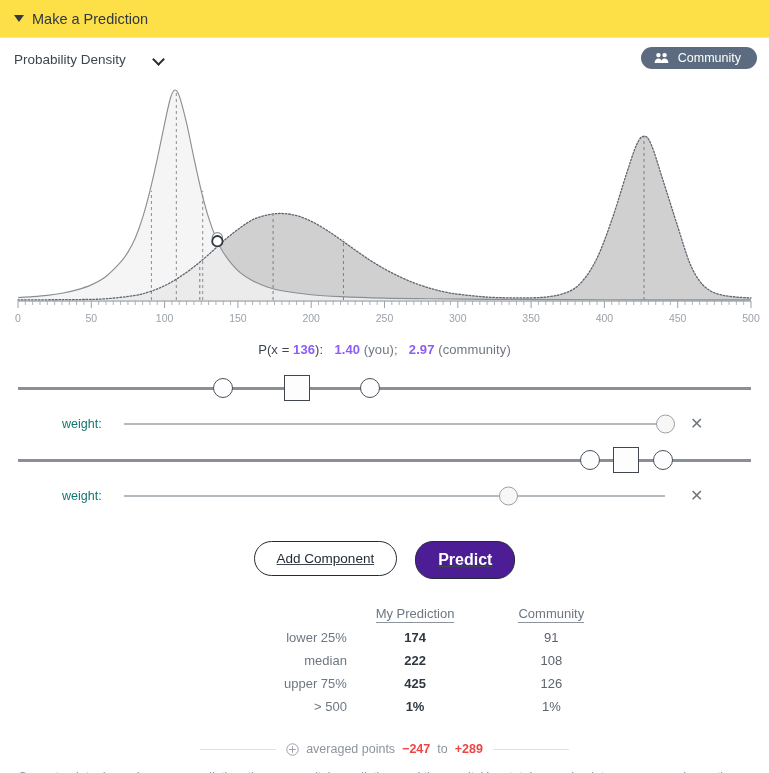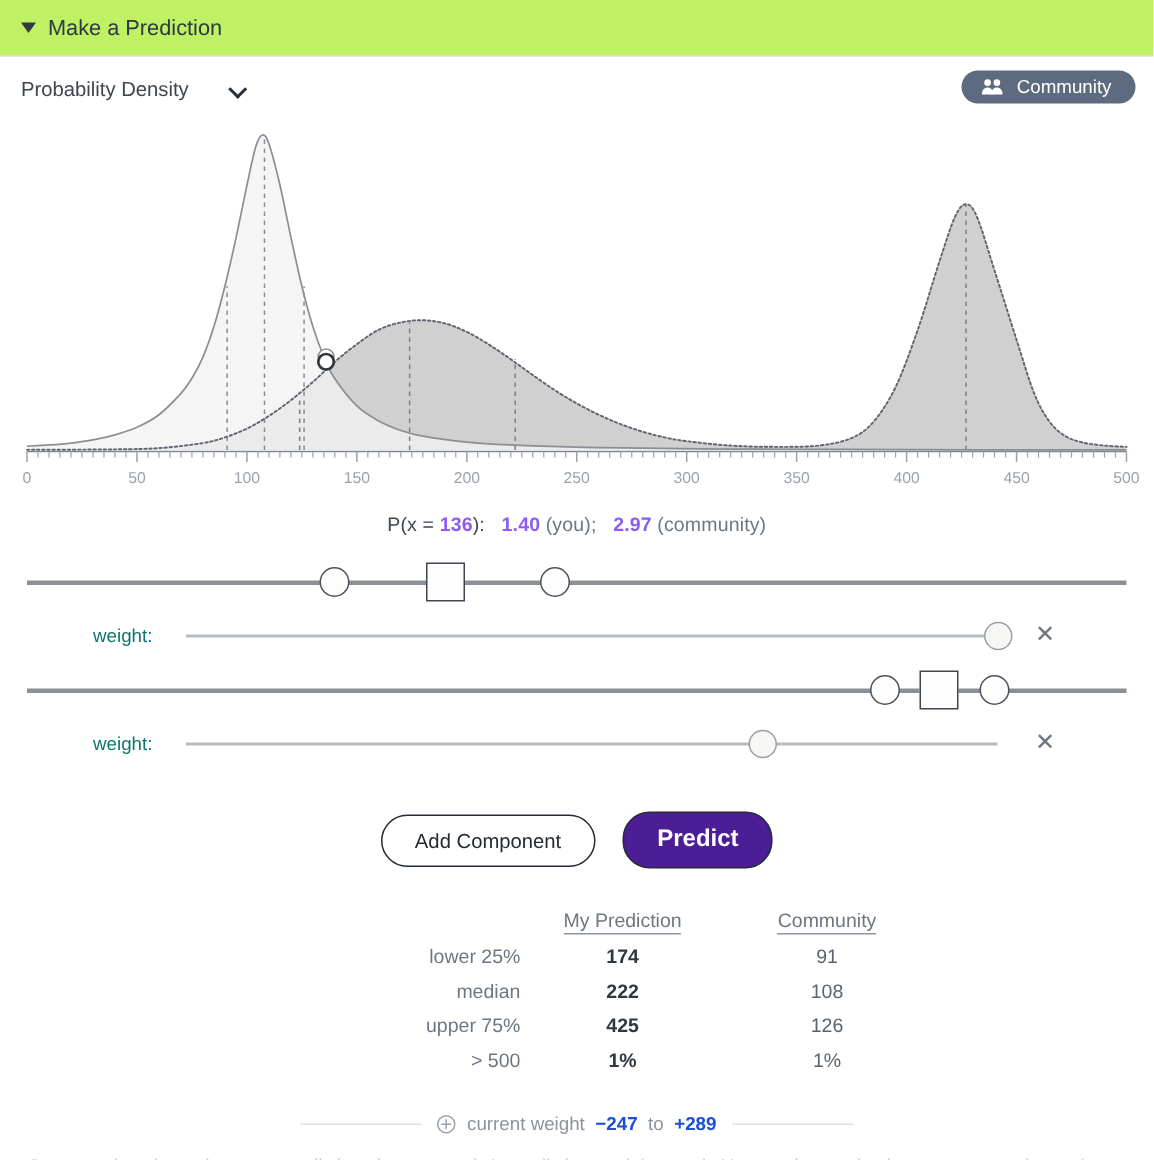--- a/index.html
+++ b/index.html
@@ -9,21 +9,21 @@
     background: #ffffff;
     font-family: "Liberation Sans", sans-serif;
     color: #3d4550;
     overflow: hidden;
     position: relative;
   }
 
   
   .panel-header {
     height: 38px;
-    background: #bef264;
+    background: #fde047;
     display: flex; align-items: center;
     padding-left: 14px;
     border-bottom: 1px solid #e2e6e6;
   }
   .caret-down {
     width: 0; height: 0;
     border-left: 5px solid transparent;
     border-right: 5px solid transparent;
     border-top: 7px solid #333a42;
     margin-right: 8px;
@@ -141,23 +141,24 @@
   .remove-x {
     position:absolute; top:50%;
     transform: translateY(-50%);
     font-size: 16px; color:#6f767e;
     cursor:pointer; line-height:1;
     font-family:"Liberation Sans", sans-serif;
   }
 
   
   .actions {
-    display:flex; justify-content:center; align-items:center;
+    display:flex; justify-content:center; align-items:flex-start;
     gap: 18px;
     margin-top: 26px;
+    text-decoration: underline;
   }
   .btn-outline {
     border:1.4px solid #242c35;
     border-radius: 18px;
     background:#fff;
     color:#242c35;
     font-size: 13.5px;
     padding: 9px 22px;
     cursor:pointer;
     font-family:"Liberation Sans", sans-serif;
@@ -204,21 +205,21 @@
     gap:10px;
     margin-top: 24px;
     padding: 0 200px;
   }
   .divider-line { flex:1; height:1px; background:#dfe2e4; }
   .points-text {
     font-size: 12.5px; color:#8d949c;
     display:flex; align-items:center; gap:7px;
     white-space: nowrap;
   }
-  .points-text b { color:#1d4ed8; }
+  .points-text b { color:#ef4444; }
   .plus-circle { display:block; }
 
   
   .footer-note {
     margin: 12px 18px 0 18px;
     font-size: 12.3px;
     line-height: 1.5;
     color:#8d949c;
     text-align: left;
   }
@@ -460,21 +461,21 @@
 </table>
 
 <div class="points-row">
   <div class="divider-line"></div>
   <div class="points-text">
     <svg class="plus-circle" width="13" height="13" viewBox="0 0 13 13">
       <circle cx="6.5" cy="6.5" r="5.7" fill="none" stroke="#9aa2ab" stroke-width="1"></circle>
       <line x1="6.5" y1="3.2" x2="6.5" y2="9.8" stroke="#9aa2ab" stroke-width="1"></line>
       <line x1="3.2" y1="6.5" x2="9.8" y2="6.5" stroke="#9aa2ab" stroke-width="1"></line>
     </svg>
-    <span>current weight</span>
+    <span>averaged points</span>
       <b>−247</b>
     <span>to</span>
       <b>+289</b>
   </div>
   <div class="divider-line"></div>
 </div>
 
 <div class="footer-note">
   <span>Current points depend on your prediction, the community's prediction, and the result. Your total earned points are averaged over the lifetime of the question, so predict early to get as many points as possible!</span>
   

